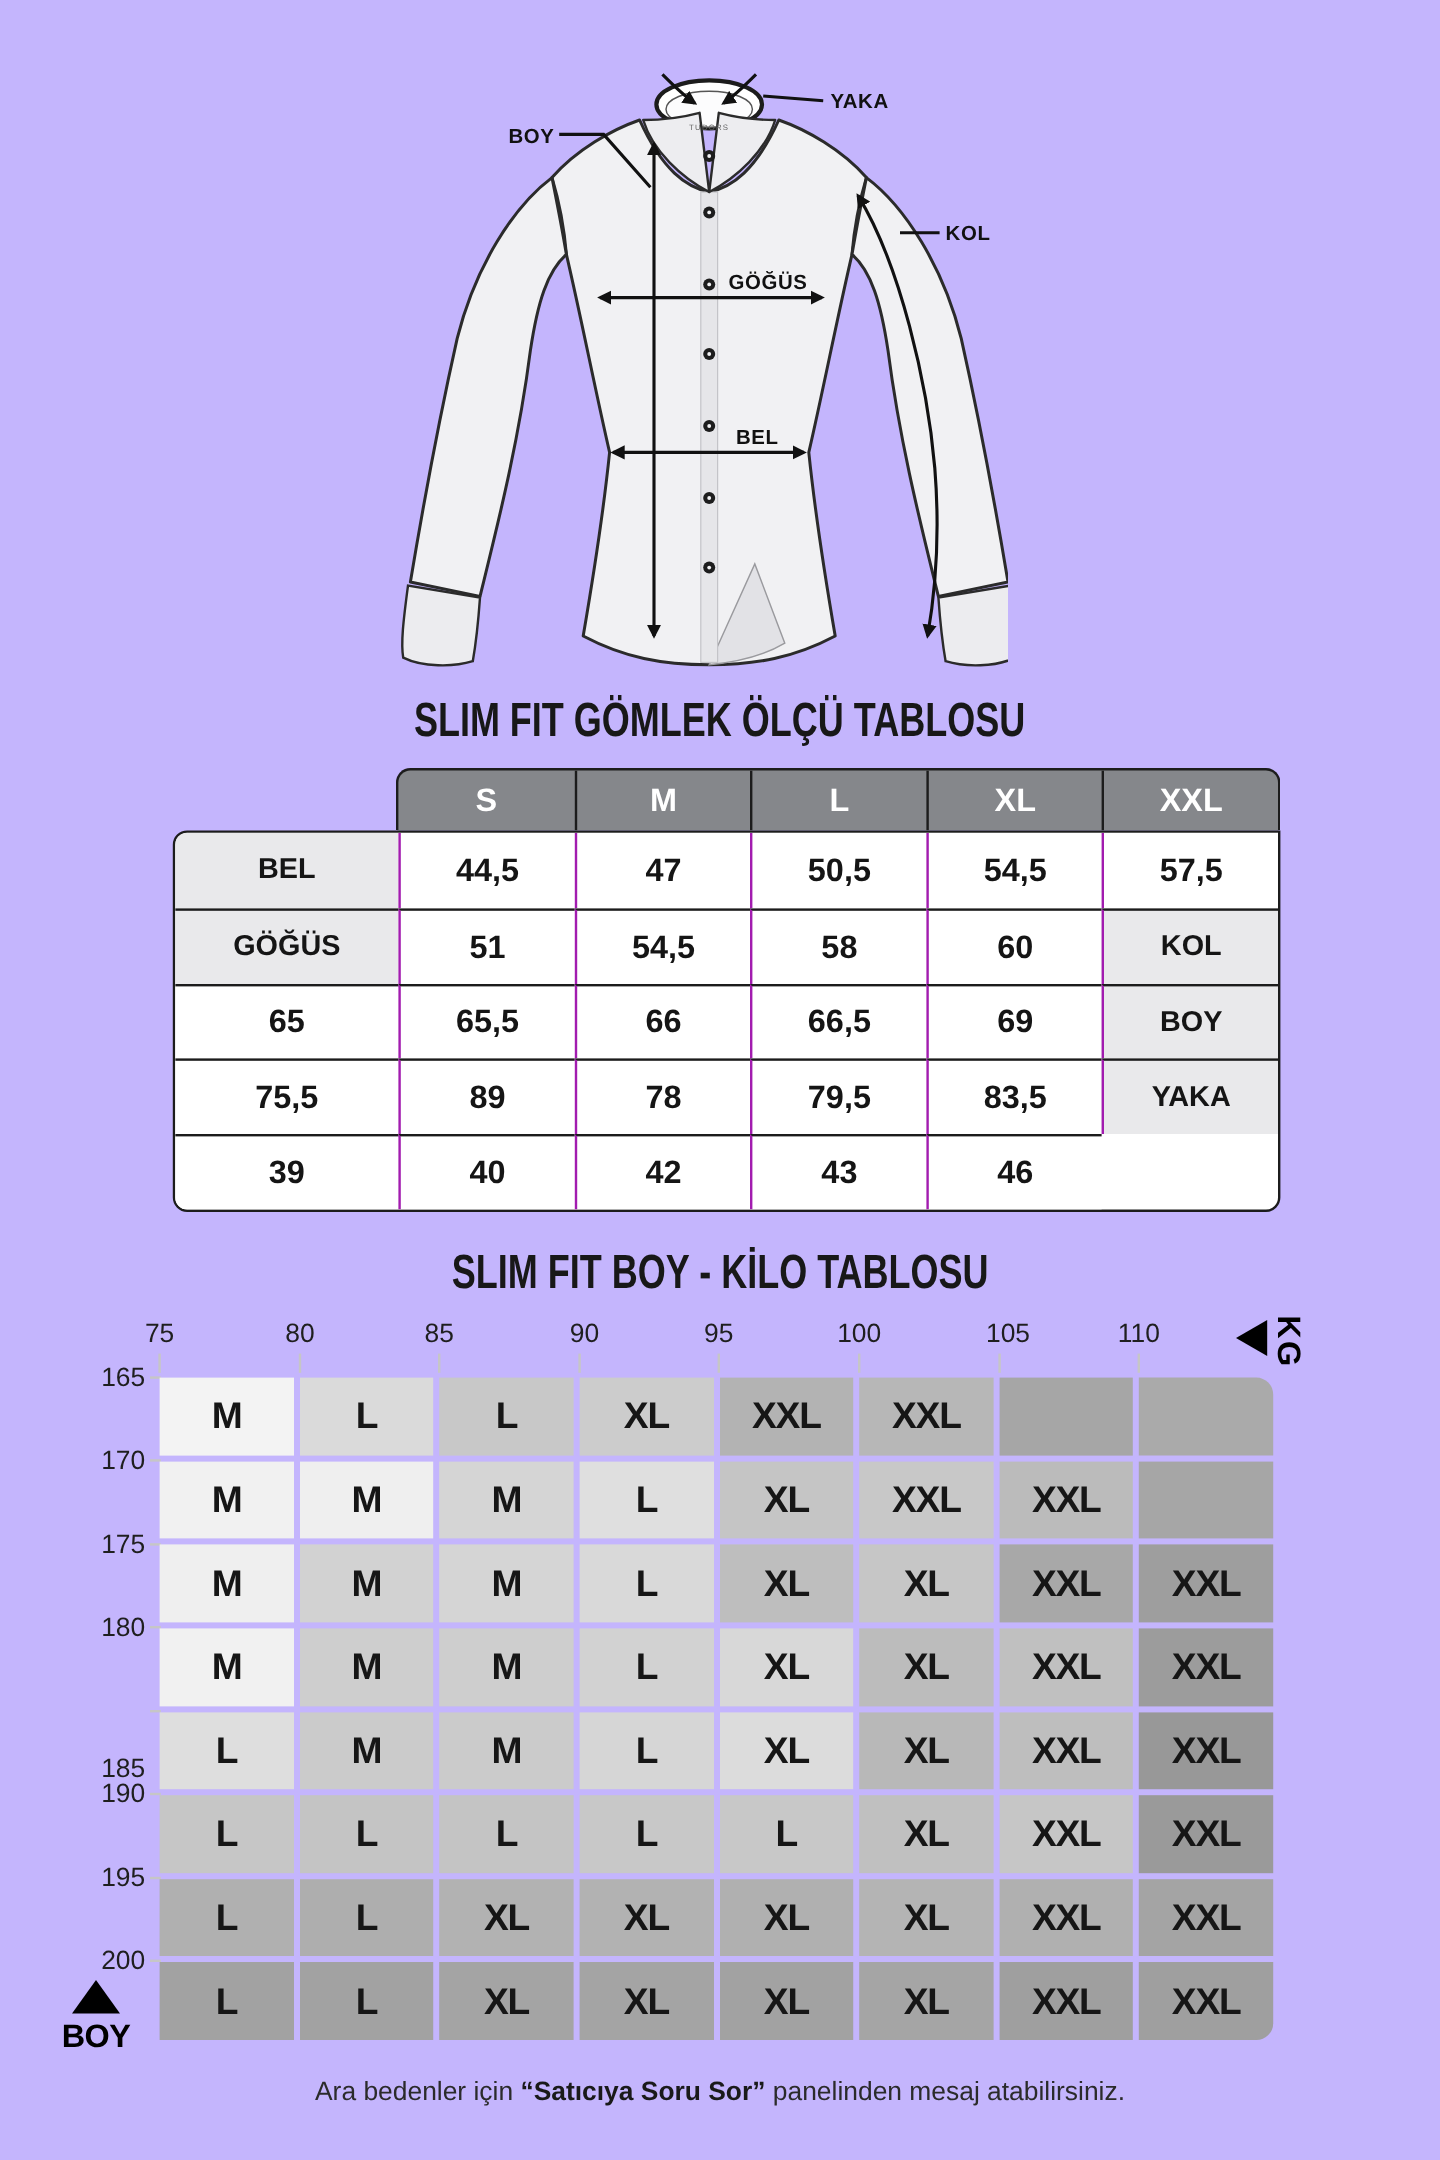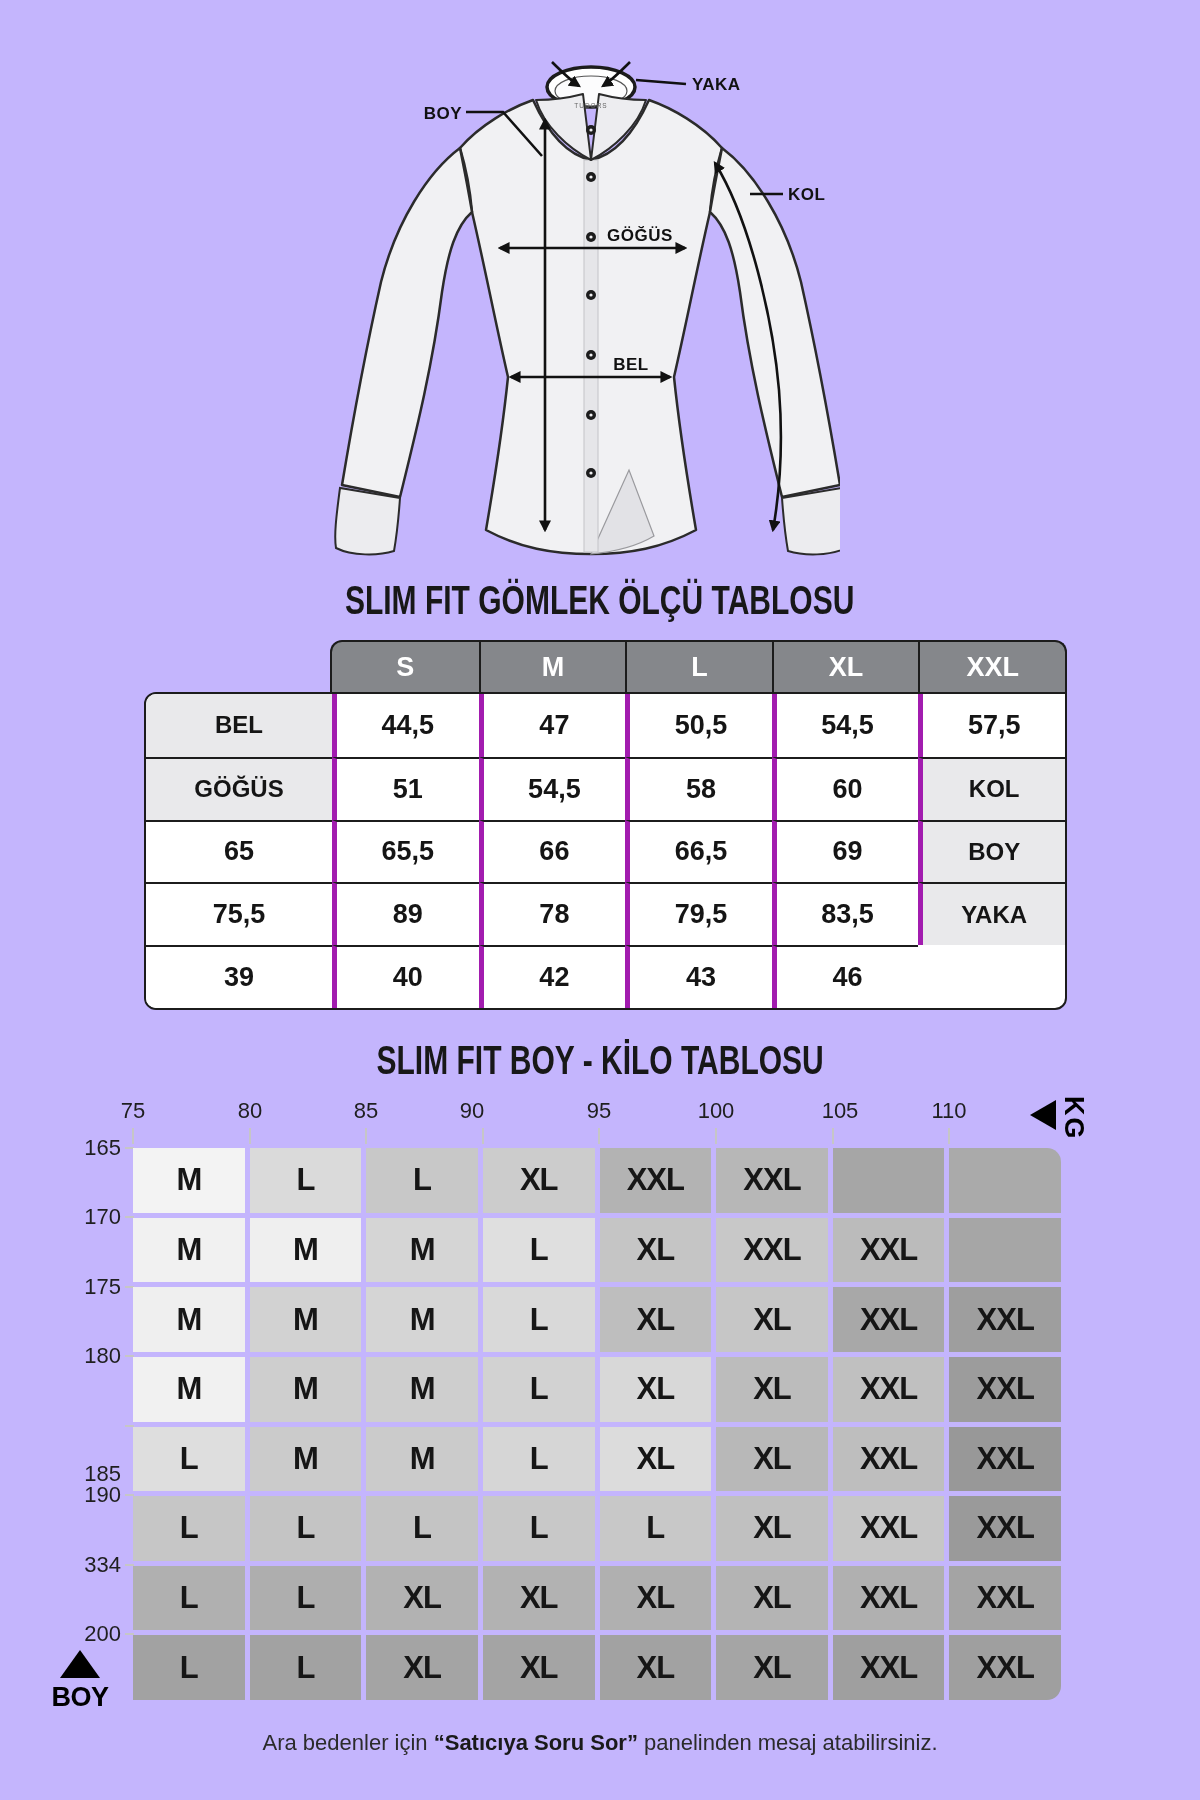--- a/index.html
+++ b/index.html
@@ -30,21 +30,21 @@
   .t1-hcell + .t1-hcell{border-left:2px solid #1c1c1c;}
 
   .t1-body{position:absolute;left:144px;top:692px;width:923px;height:318px;
            display:grid;grid-template-columns:186px repeat(5,1fr);grid-template-rows:repeat(5,1fr);
            border:2px solid #1c1c1c;border-radius:12px 0 12px 12px;
            overflow:hidden;box-sizing:border-box;background:#fff;}
   .t1-cell{display:flex;align-items:center;justify-content:center;
            font-size:27px;font-weight:bold;color:#151515;background:#fff;}
   .t1-label{display:flex;align-items:center;justify-content:center;
             font-size:24px;font-weight:bold;color:#151515;}
-  .t1-body > div{border-left:5px solid #a21caf;border-top:2px solid #1c1c1c;}
+  .t1-body > div{border-left:2px solid #a21caf;border-top:2px solid #1c1c1c;}
   .t1-body > div:nth-child(-n+6){border-top:none;}
   .t1-body > div:nth-child(6n+1){border-left:none;}
 
   
   .hw-grid{position:absolute;left:133px;top:1148px;width:928px;height:552px;
            display:grid;grid-template-columns:repeat(8,1fr);grid-template-rows:repeat(8,1fr);
            gap:5px;}
   .gcell{display:flex;align-items:center;justify-content:center;
          font-size:31px;font-weight:bold;letter-spacing:-1px;color:#161616;}
   .gcell.tr{border-top-right-radius:14px;}
@@ -205,21 +205,21 @@
     <div class="t1-cell">46</div>
   </div>
 
   <div class="big-title" id="title2">
     <span class="cond">SLIM FIT BOY - KİLO TABLOSU</span>
   </div>
 
   <div class="kg-tick" style="left:103px;">75</div>
   <div class="kg-tick" style="left:220px;">80</div>
   <div class="kg-tick" style="left:336px;">85</div>
-  <div class="kg-tick" style="left:442px;">90</div>
+  <div class="kg-tick" style="left:457px;">90</div>
   <div class="kg-tick" style="left:569px;">95</div>
   <div class="kg-tick" style="left:686px;">100</div>
   <div class="kg-tick" style="left:810px;">105</div>
   <div class="kg-tick" style="left:919px;">110</div>
   <div class="kg-line" style="left:132px;"></div>
   <div class="kg-line" style="left:249px;"></div>
   <div class="kg-line" style="left:365px;"></div>
   <div class="kg-line" style="left:482px;"></div>
   <div class="kg-line" style="left:598px;"></div>
   <div class="kg-line" style="left:715px;"></div>
@@ -230,21 +230,21 @@
     <div class="kg-tri"></div>
     <div class="kg-text">KG</div>
   </div>
 
   <div class="h-tick" style="top:1135px;">165</div>
   <div class="h-tick" style="top:1204px;">170</div>
   <div class="h-tick" style="top:1274px;">175</div>
   <div class="h-tick" style="top:1343px;">180</div>
   <div class="h-tick" style="top:1413px;margin-top:48px;">185</div>
   <div class="h-tick" style="top:1482px;">190</div>
-  <div class="h-tick" style="top:1552px;">334</div>
+  <div class="h-tick" style="top:1552px;">195</div>
   <div class="h-tick" style="top:1621px;">200</div>
   <div class="h-line" style="top:1147px;"></div>
   <div class="h-line" style="top:1216px;"></div>
   <div class="h-line" style="top:1286px;"></div>
   <div class="h-line" style="top:1355px;"></div>
   <div class="h-line" style="top:1425px;"></div>
   <div class="h-line" style="top:1494px;"></div>
   <div class="h-line" style="top:1564px;"></div>
   <div class="h-line" style="top:1633px;"></div>
 

